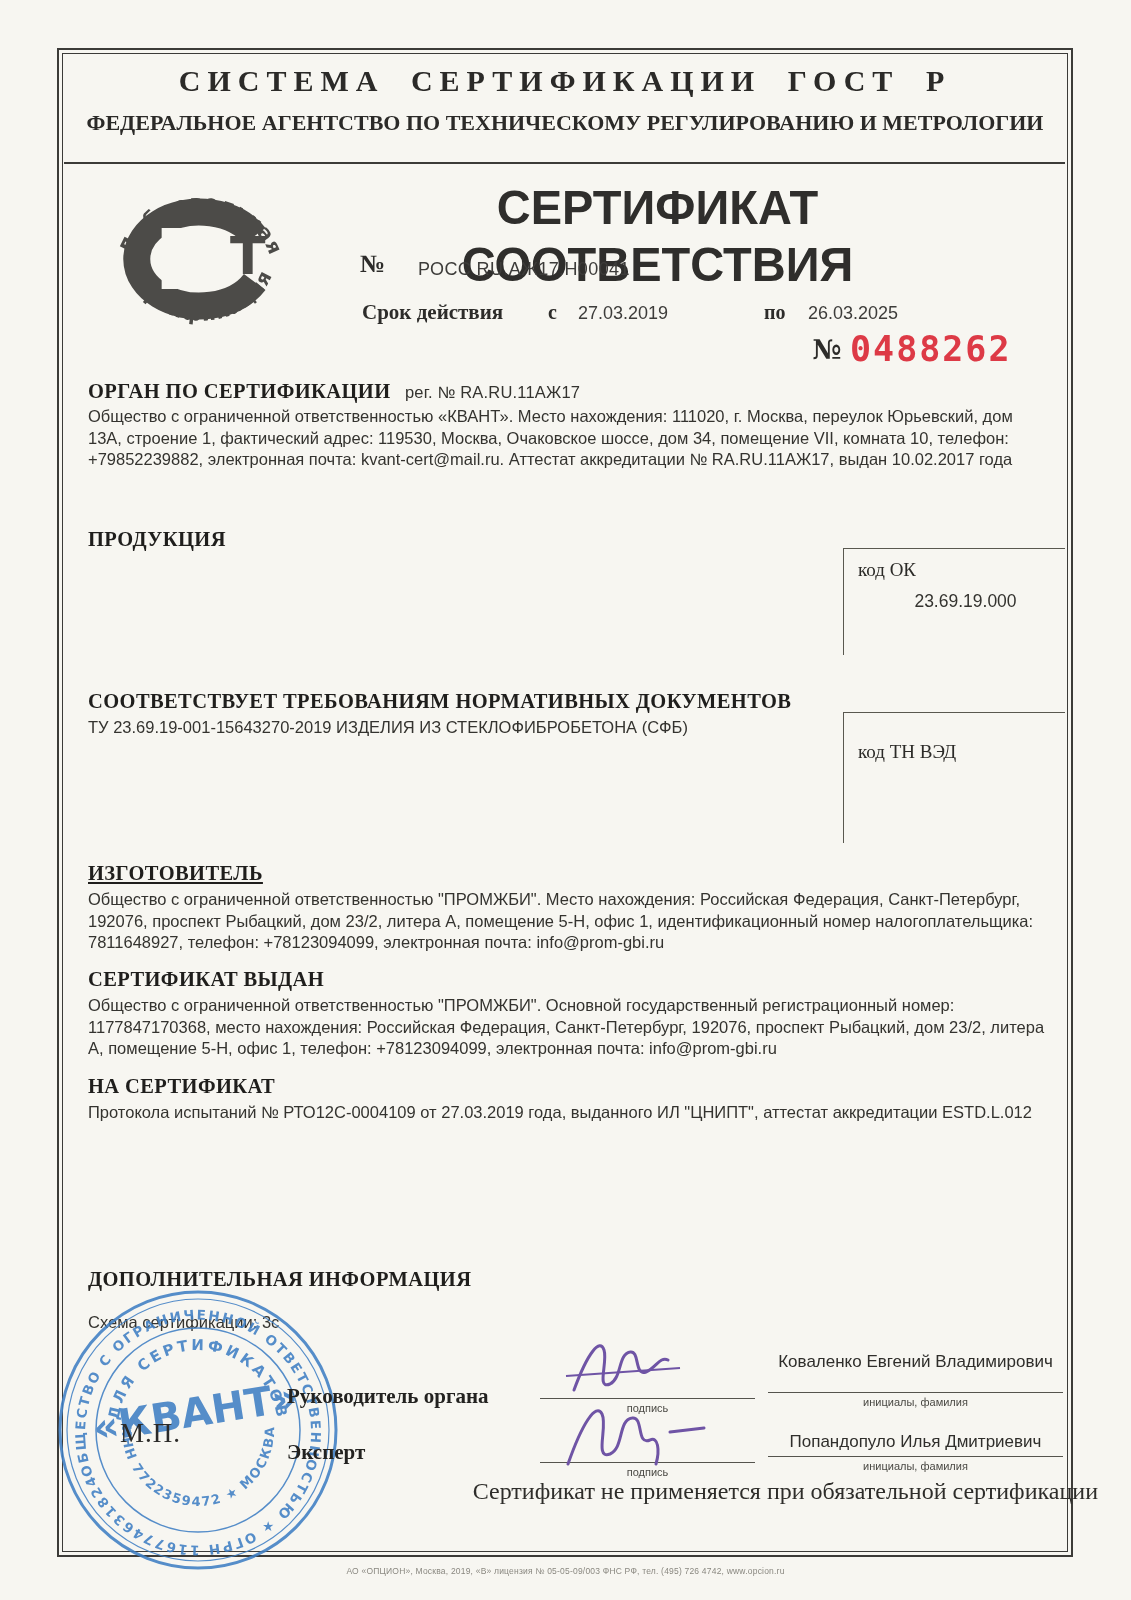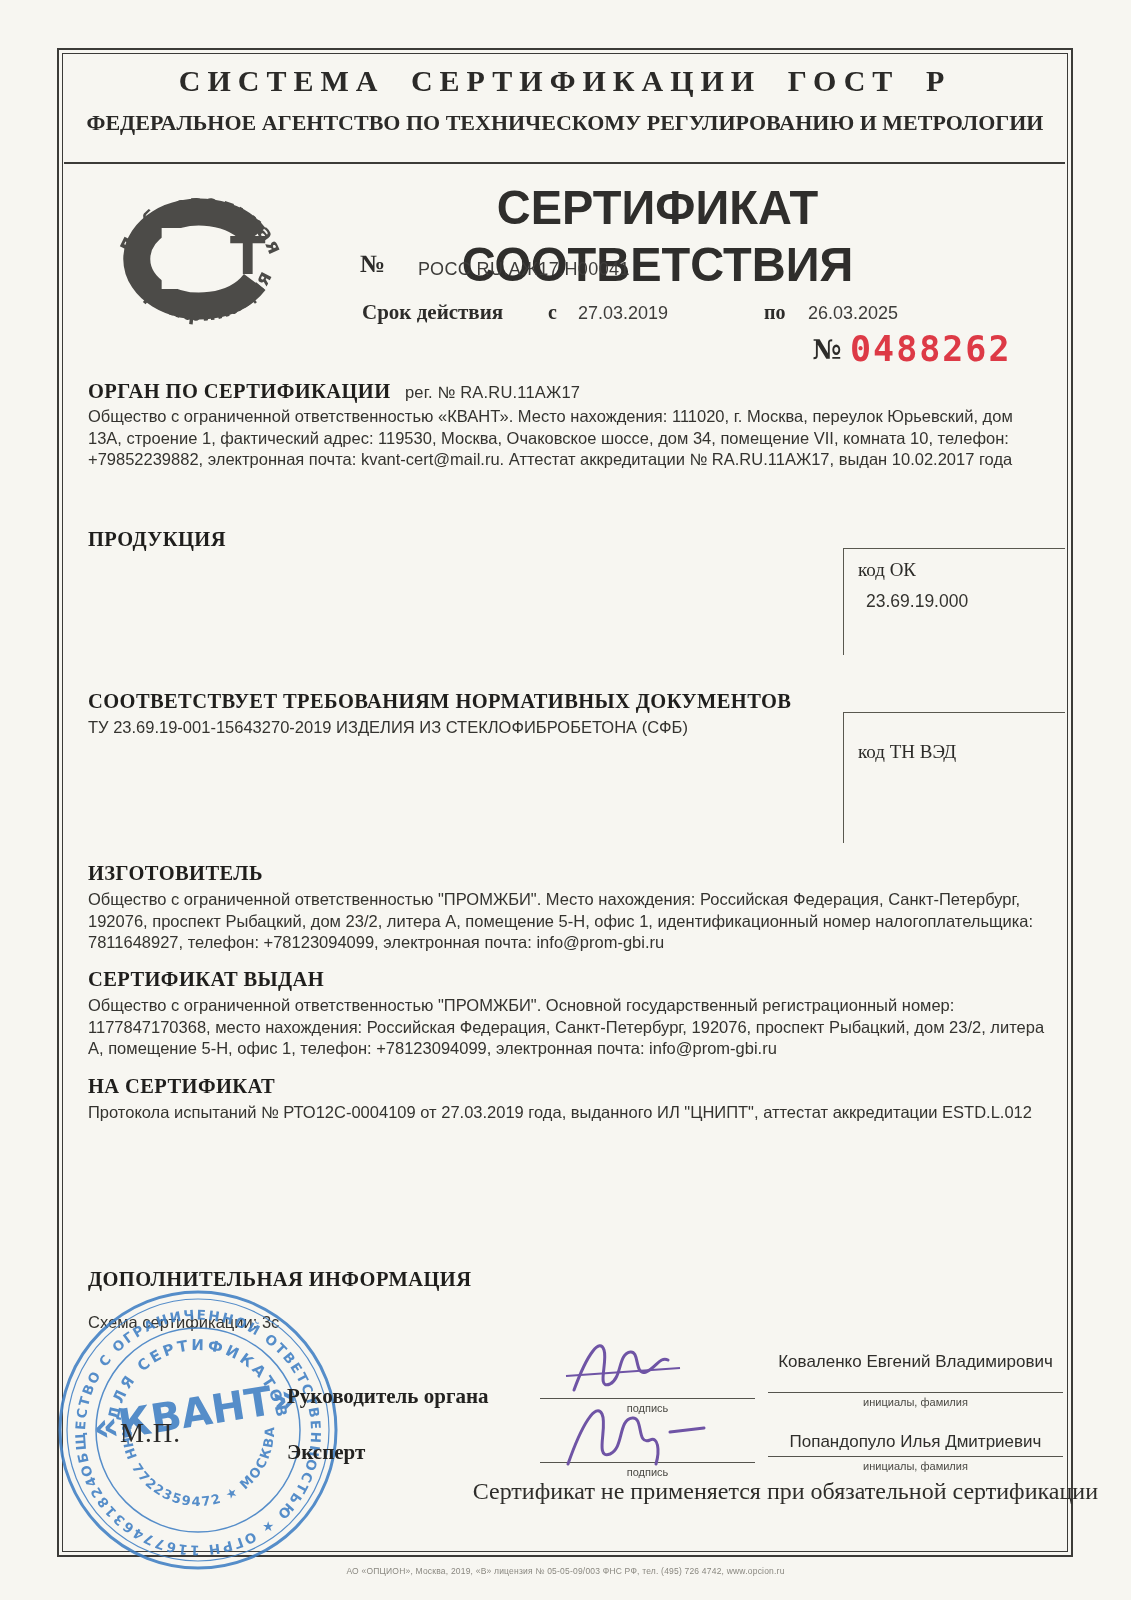--- a/index.html
+++ b/index.html
@@ -25,21 +25,21 @@
   .validity-po{left:764px;top:301px;font-size:20px;}
   .validity-to{left:808px;top:303px;font-size:18px;color:#3d3c3a;}
   .blank-no-label{left:812px;top:334px;font-size:27px;font-family:"DejaVu Serif",serif;font-weight:bold;color:#2d2c2a;}
   .blank-no-value{left:850px;top:329px;font-size:35px;font-family:"DejaVu Sans Mono",monospace;
         font-weight:bold;letter-spacing:2px;color:#dd3a46;}
   .sec-h{font-family:"Liberation Serif",serif;font-weight:bold;font-size:20.5px;color:#1f1e1c;letter-spacing:0.4px;}
   .sec-b{font-size:16.5px;line-height:21.5px;color:#34332f;}
   .reg-no{font-family:"Liberation Sans",sans-serif;font-weight:normal;font-size:16.5px;color:#34332f;letter-spacing:0.2px;}
   .code-box{border-top:1.5px solid #59584f;border-left:1.5px solid #59584f;}
   .code-label{font-family:"Liberation Serif",serif;font-size:19px;color:#2c2b28;}
-  .code-value{font-size:17.5px;color:#34332f;}
+  .code-value{font-size:17.5px;color:#34332f;text-align:center;}
   .sig-label{font-family:"Liberation Serif",serif;font-weight:bold;font-size:21px;color:#232220;}
   .sig-line{border-bottom:1.5px solid #55544d;height:0;}
   .sig-caption{font-size:11px;color:#4a4944;text-align:center;}
   .sig-name{font-size:17px;color:#2f2e2b;text-align:center;}
   .footer-note{left:60px;top:1478px;width:1010px;text-align:right;font-family:"Liberation Serif",serif;
         font-size:24px;color:#2e2d2a;padding-left:28px;}
   .print-line{left:0;top:1566px;width:1131px;text-align:center;font-size:8.5px;color:#8a8880;letter-spacing:0.2px;}
   .mp{font-family:"Liberation Serif",serif;font-size:27px;color:#2b2a28;letter-spacing:1px;}
   svg text{font-family:"DejaVu Sans",sans-serif;}
 </style>
@@ -97,21 +97,21 @@
     <div class="code-label" style="margin:10px 0 0 14px;">код ОК</div>
     <div class="code-value" style="margin:10px 0 0 22px;">23.69.19.000</div>
   </div>
 
   <div class="abs sec-h" style="left:88px;top:690px;">СООТВЕТСТВУЕТ ТРЕБОВАНИЯМ НОРМАТИВНЫХ ДОКУМЕНТОВ</div>
   <div class="abs sec-b" style="left:88px;top:717px;width:735px;">ТУ 23.69.19-001-15643270-2019 ИЗДЕЛИЯ ИЗ СТЕКЛОФИБРОБЕТОНА (СФБ)</div>
   <div class="abs code-box" style="left:843px;top:712px;width:221px;height:130px;">
     <div class="code-label" style="margin:28px 0 0 14px;">код ТН ВЭД</div>
   </div>
 
-  <div class="abs sec-h" style="left:88px;top:862px;">ИЗГОТОВИТЕЛЬ</div>
+  <div class="abs sec-h" style="left:88px;top:862px;text-decoration:underline;">ИЗГОТОВИТЕЛЬ</div>
   <div class="abs sec-b" style="left:88px;top:889px;width:965px;">Общество с ограниченной ответственностью "ПРОМЖБИ". Место нахождения: Российская Федерация, Санкт-Петербург, 192076, проспект Рыбацкий, дом 23/2, литера А, помещение 5-Н, офис 1, идентификационный номер налогоплательщика: 7811648927, телефон: +78123094099, электронная почта: info@prom-gbi.ru</div>
 
   <div class="abs sec-h" style="left:88px;top:968px;">СЕРТИФИКАТ ВЫДАН</div>
   <div class="abs sec-b" style="left:88px;top:995px;width:965px;">Общество с ограниченной ответственностью "ПРОМЖБИ". Основной государственный регистрационный номер: 1177847170368, место нахождения: Российская Федерация, Санкт-Петербург, 192076, проспект Рыбацкий, дом 23/2, литера А, помещение 5-Н, офис 1, телефон: +78123094099, электронная почта: info@prom-gbi.ru</div>
 
   <div class="abs sec-h" style="left:88px;top:1075px;">НА СЕРТИФИКАТ</div>
   <div class="abs sec-b" style="left:88px;top:1102px;width:950px;">Протокола испытаний № РТО12С-0004109 от 27.03.2019 года, выданного ИЛ "ЦНИПТ", аттестат аккредитации ESTD.L.012</div>
 
   <div class="abs sec-h" style="left:88px;top:1268px;">ДОПОЛНИТЕЛЬНАЯ ИНФОРМАЦИЯ</div>
   <div class="abs sec-b" style="left:88px;top:1312px;">Схема сертификации: 3с</div>

